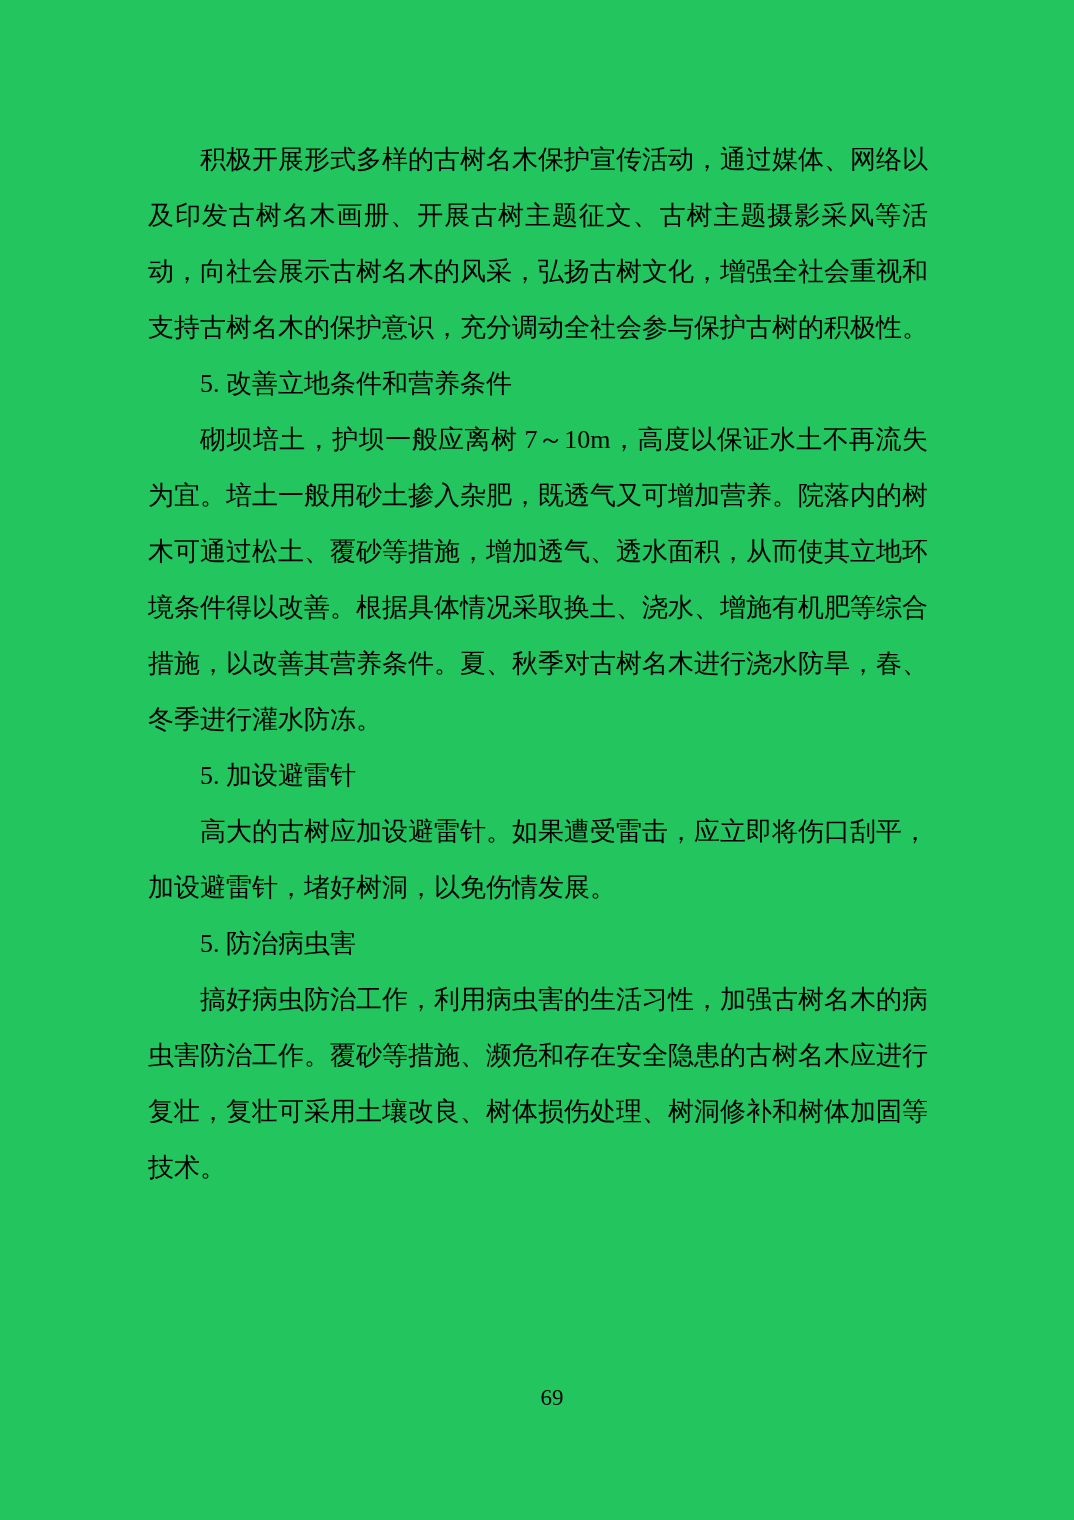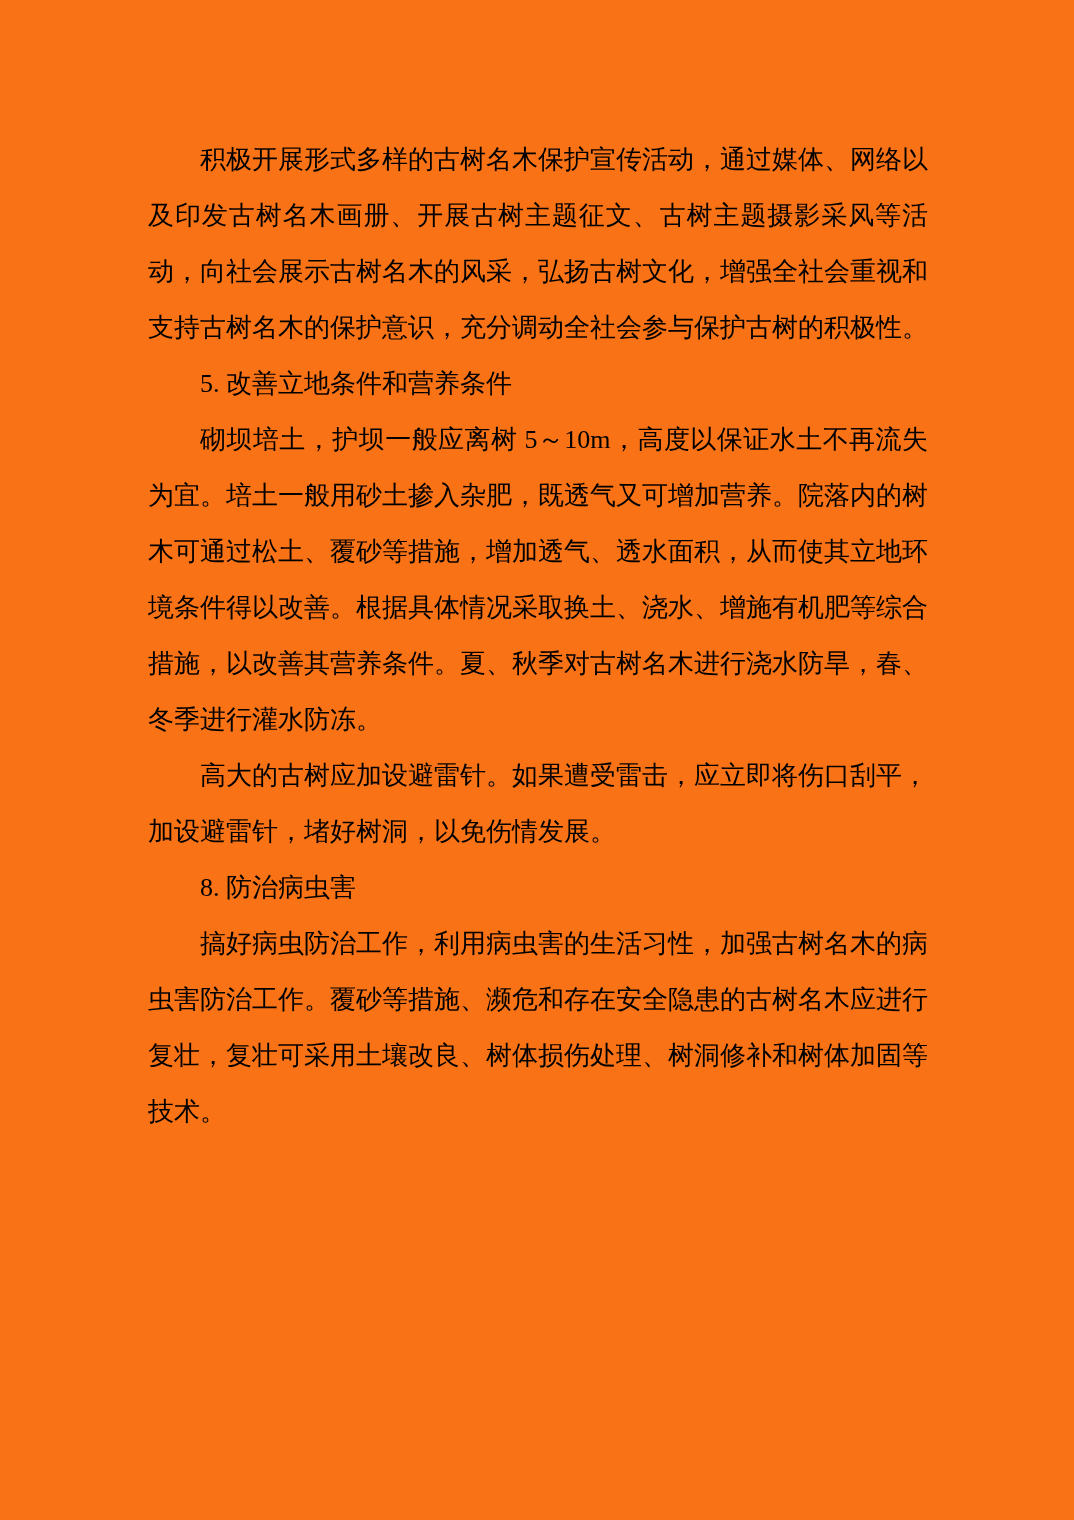--- a/index.html
+++ b/index.html
@@ -4,21 +4,21 @@
 <style>
   html, body {
     margin: 0;
     padding: 0;
     background: #ffffff;
   }
   .page {
     position: relative;
     width: 1074px;
     height: 1520px;
-    background: #f97316;
+    background: #22c55e;
     font-family: "Liberation Serif", "DejaVu Serif", serif;
     color: #000000;
     overflow: hidden;
   }
   .content {
     position: absolute;
     left: 148px;
     top: 132px;
     width: 780px;
   }
@@ -43,18 +43,20 @@
     color: #000000;
   }
 </style>
 </head>
 <body>
 
 <div class="page">
   <div class="content">
     <p class="para">积极开展形式多样的古树名木保护宣传活动，通过媒体、网络以及印发古树名木画册、开展古树主题征文、古树主题摄影采风等活动，向社会展示古树名木的风采，弘扬古树文化，增强全社会重视和支持古树名木的保护意识，充分调动全社会参与保护古树的积极性。</p>
     <p class="para">5. 改善立地条件和营养条件</p>
-    <p class="para">砌坝培土，护坝一般应离树 5～10m，高度以保证水土不再流失为宜。培土一般用砂土掺入杂肥，既透气又可增加营养。院落内的树木可通过松土、覆砂等措施，增加透气、透水面积，从而使其立地环境条件得以改善。根据具体情况采取换土、浇水、增施有机肥等综合措施，以改善其营养条件。夏、秋季对古树名木进行浇水防旱，春、冬季进行灌水防冻。</p>
+    <p class="para">砌坝培土，护坝一般应离树 7～10m，高度以保证水土不再流失为宜。培土一般用砂土掺入杂肥，既透气又可增加营养。院落内的树木可通过松土、覆砂等措施，增加透气、透水面积，从而使其立地环境条件得以改善。根据具体情况采取换土、浇水、增施有机肥等综合措施，以改善其营养条件。夏、秋季对古树名木进行浇水防旱，春、冬季进行灌水防冻。</p>
+    <p class="para">5. 加设避雷针</p>
     <p class="para">高大的古树应加设避雷针。如果遭受雷击，应立即将伤口刮平，加设避雷针，堵好树洞，以免伤情发展。</p>
-    <p class="para">8. 防治病虫害</p>
+    <p class="para">5. 防治病虫害</p>
     <p class="para">搞好病虫防治工作，利用病虫害的生活习性，加强古树名木的病虫害防治工作。覆砂等措施、濒危和存在安全隐患的古树名木应进行复壮，复壮可采用土壤改良、树体损伤处理、树洞修补和树体加固等技术。</p>
   </div>
+  <div class="page-number">69</div>
 </div>
 
 </body></html>

